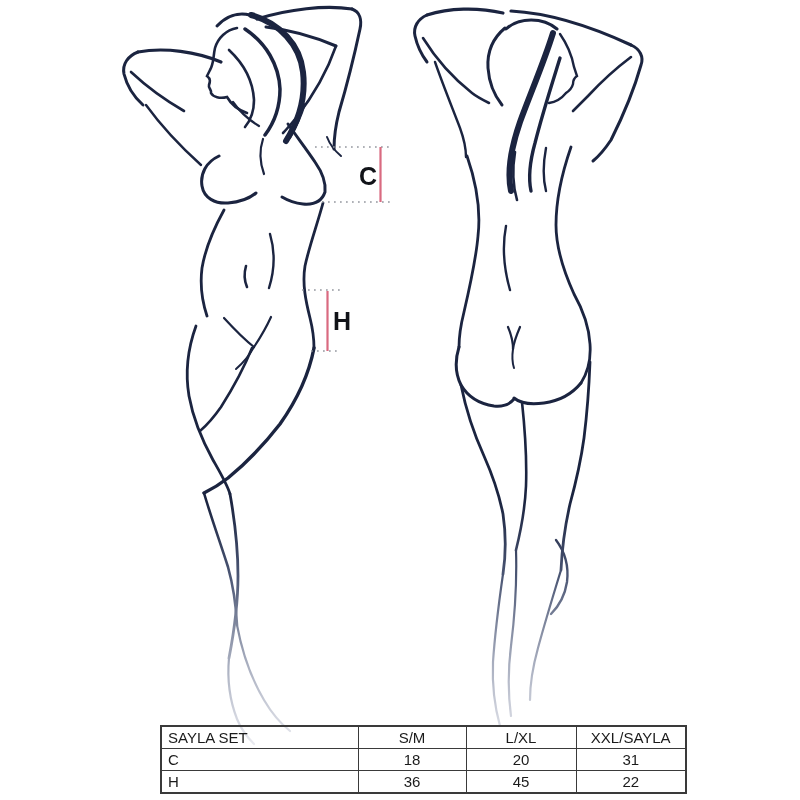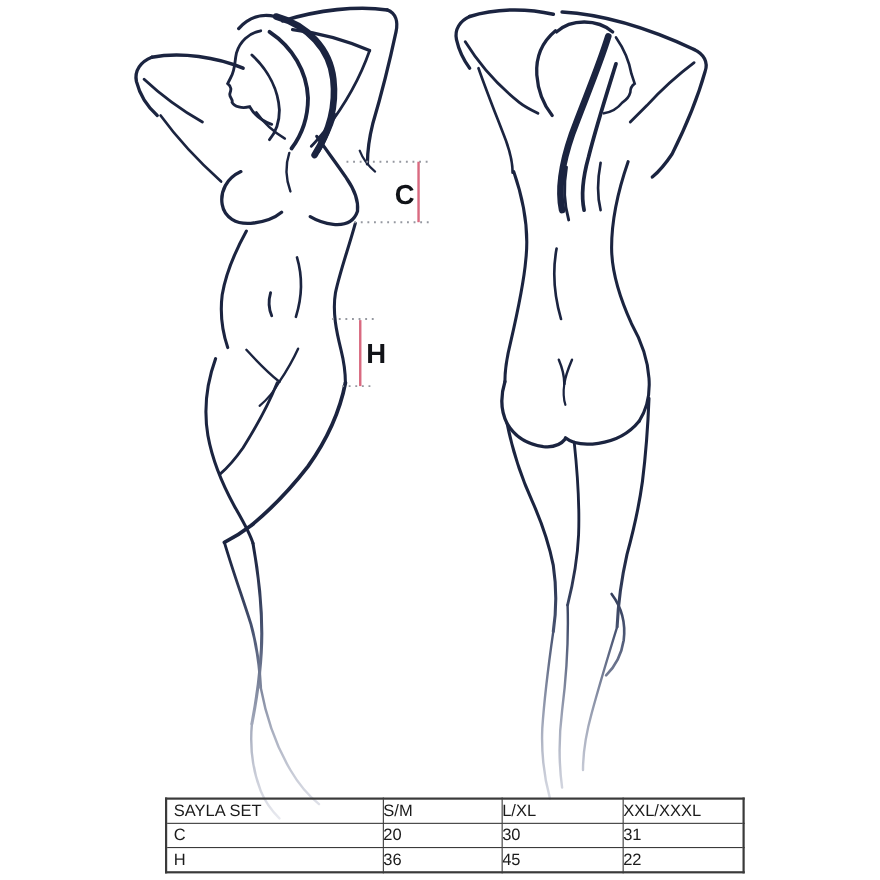--- a/index.html
+++ b/index.html
@@ -6,32 +6,32 @@
   .stage{
     position:relative;width:800px;height:800px;background:#ffffff;
     font-family:"Liberation Sans",sans-serif;overflow:hidden;
   }
   .art{position:absolute;left:0;top:0;}
   .marker-letter{
     font-family:"Liberation Sans",sans-serif;
     font-size:25px;font-weight:bold;fill:#111318;
   }
   .size-table{
-    position:absolute;left:150px;top:725px;width:525px;
+    position:absolute;left:160px;top:725px;width:525px;
     border-collapse:collapse;table-layout:fixed;
     background:transparent;
     font-size:15px;color:#1b1b1b;line-height:1;
   }
   .size-table td{
     border:1.5px solid #3a3a3a;
     height:21px;
     padding:0 2px 0 6px;
     overflow:hidden;white-space:nowrap;
   }
-  .size-table td.center{text-align:left;padding:0;}
+  .size-table td.center{text-align:center;padding:0;}
   .size-table{border:2px solid #3a3a3a;}
 </style>
 </head>
 <body>
 
 <div class="stage">
 
   <svg class="art" width="800" height="800" viewBox="0 0 800 800">
     <defs>
       <linearGradient id="legFade" gradientUnits="userSpaceOnUse" x1="0" y1="500" x2="0" y2="750">
@@ -143,26 +143,26 @@
       <col style="width:197px">
       <col style="width:108px">
       <col style="width:110px">
       <col style="width:110px">
     </colgroup>
     <tbody>
       <tr>
         <td>SAYLA SET</td>
         <td class="center">S/M</td>
         <td class="center">L/XL</td>
-        <td class="center">XXL/XXXL</td>
+        <td class="center">XXL/SAYLA</td>
       </tr>
       <tr>
         <td>C</td>
+        <td class="center">18</td>
         <td class="center">20</td>
-        <td class="center">30</td>
         <td class="center">31</td>
       </tr>
       <tr>
         <td>H</td>
         <td class="center">36</td>
         <td class="center">45</td>
         <td class="center">22</td>
       </tr>
     </tbody>
   </table>

